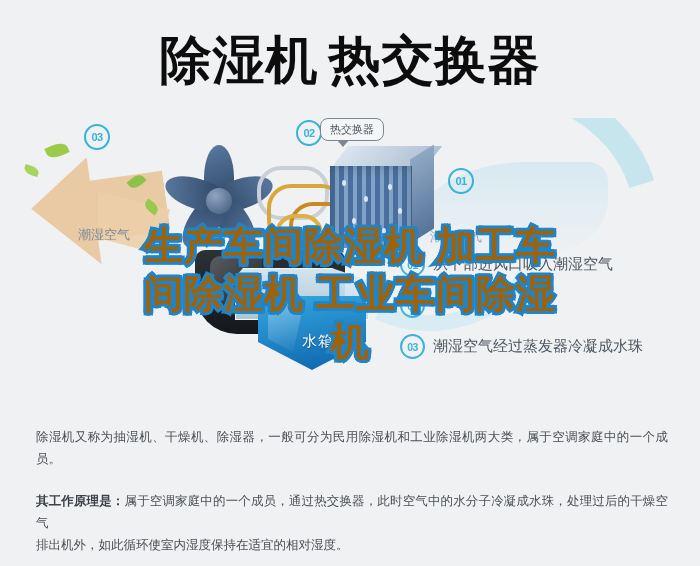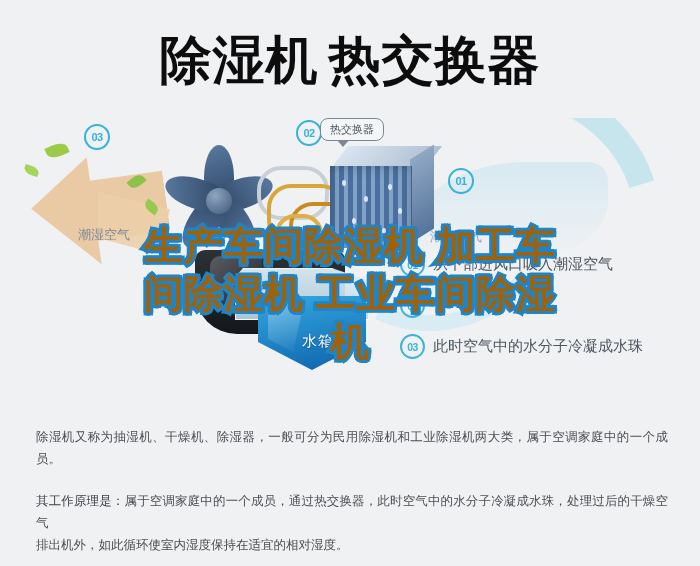--- a/index.html
+++ b/index.html
@@ -216,21 +216,21 @@
   }
   .ov-line span{position:relative;}
 
   
   .copy{position:absolute;left:28px;top:418px;width:648px;}
   .copy p{
     margin:8px;color:#4a4f55;font-size:12.5px;line-height:22px;
     text-align:justify;
   }
   .copy .blk2{margin-top:20px;}
-  .copy b{font-weight:normal;color:#3c4147;}
+  .copy b{font-weight:bold;color:#3c4147;}
 </style>
 </head>
 <body>
 
 <div class="page">
 
   <div class="title-band">
     <div class="title-text">
       <span class="t1">除湿机</span><span class="t2">热交换器</span>
     </div>
@@ -300,21 +300,21 @@
   <div class="legend">
     <div class="legend-row">
       <div class="legend-num">01</div>
       <div class="legend-txt">从下部进风口吸入潮湿空气</div>
     </div>
     <div class="legend-row">
       <div class="legend-num">02</div>
     </div>
     <div class="legend-row">
       <div class="legend-num">03</div>
-      <div class="legend-txt">此时空气中的水分子冷凝成水珠</div>
+      <div class="legend-txt">潮湿空气经过蒸发器冷凝成水珠</div>
     </div>
   </div>
 
   <div class="overlay">
     <div class="ov-line"><span>生产车间除湿机 加工车</span></div>
     <div class="ov-line"><span>间除湿机 工业车间除湿</span></div>
     <div class="ov-line"><span>机</span></div>
   </div>
 
   <div class="copy">

